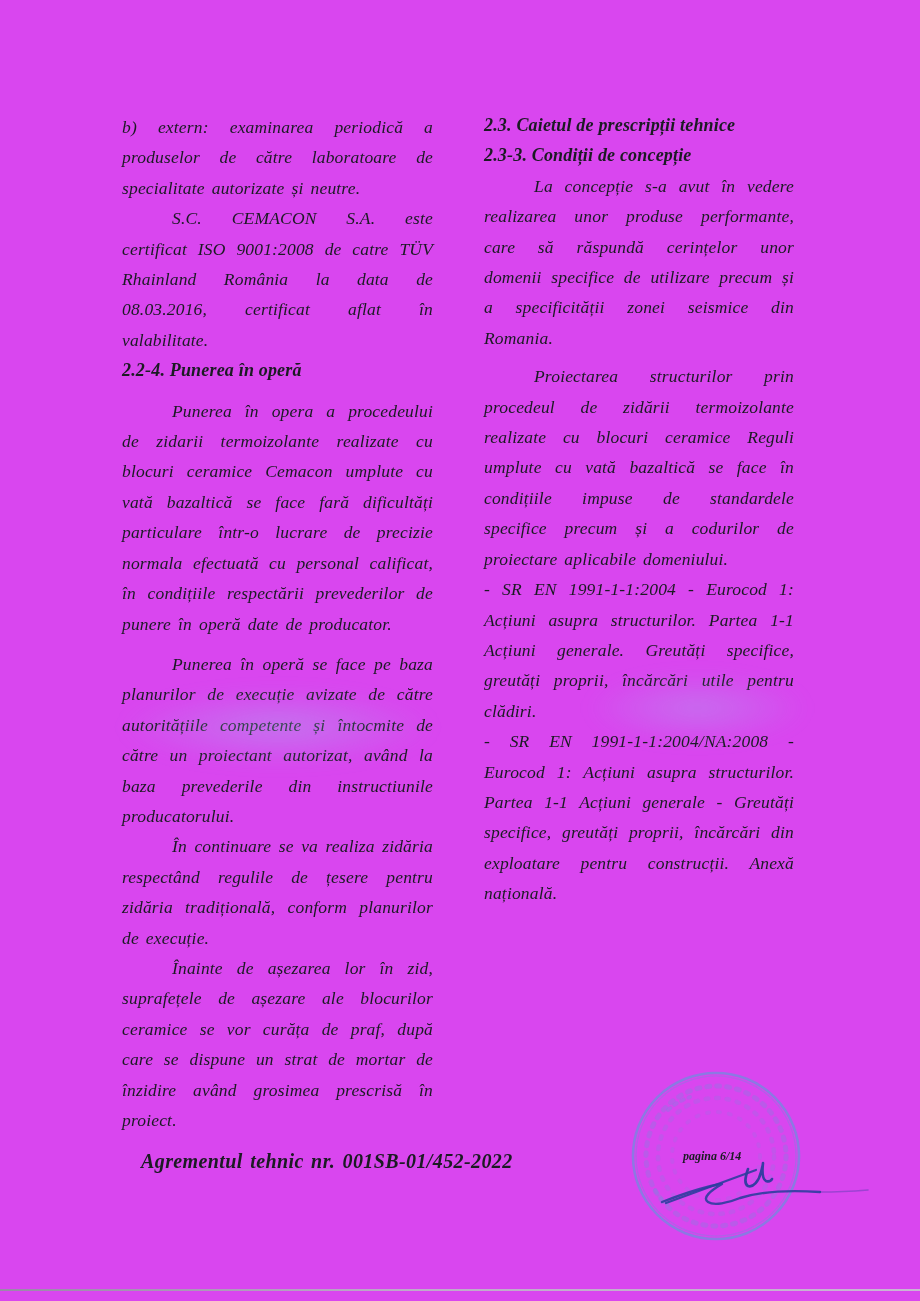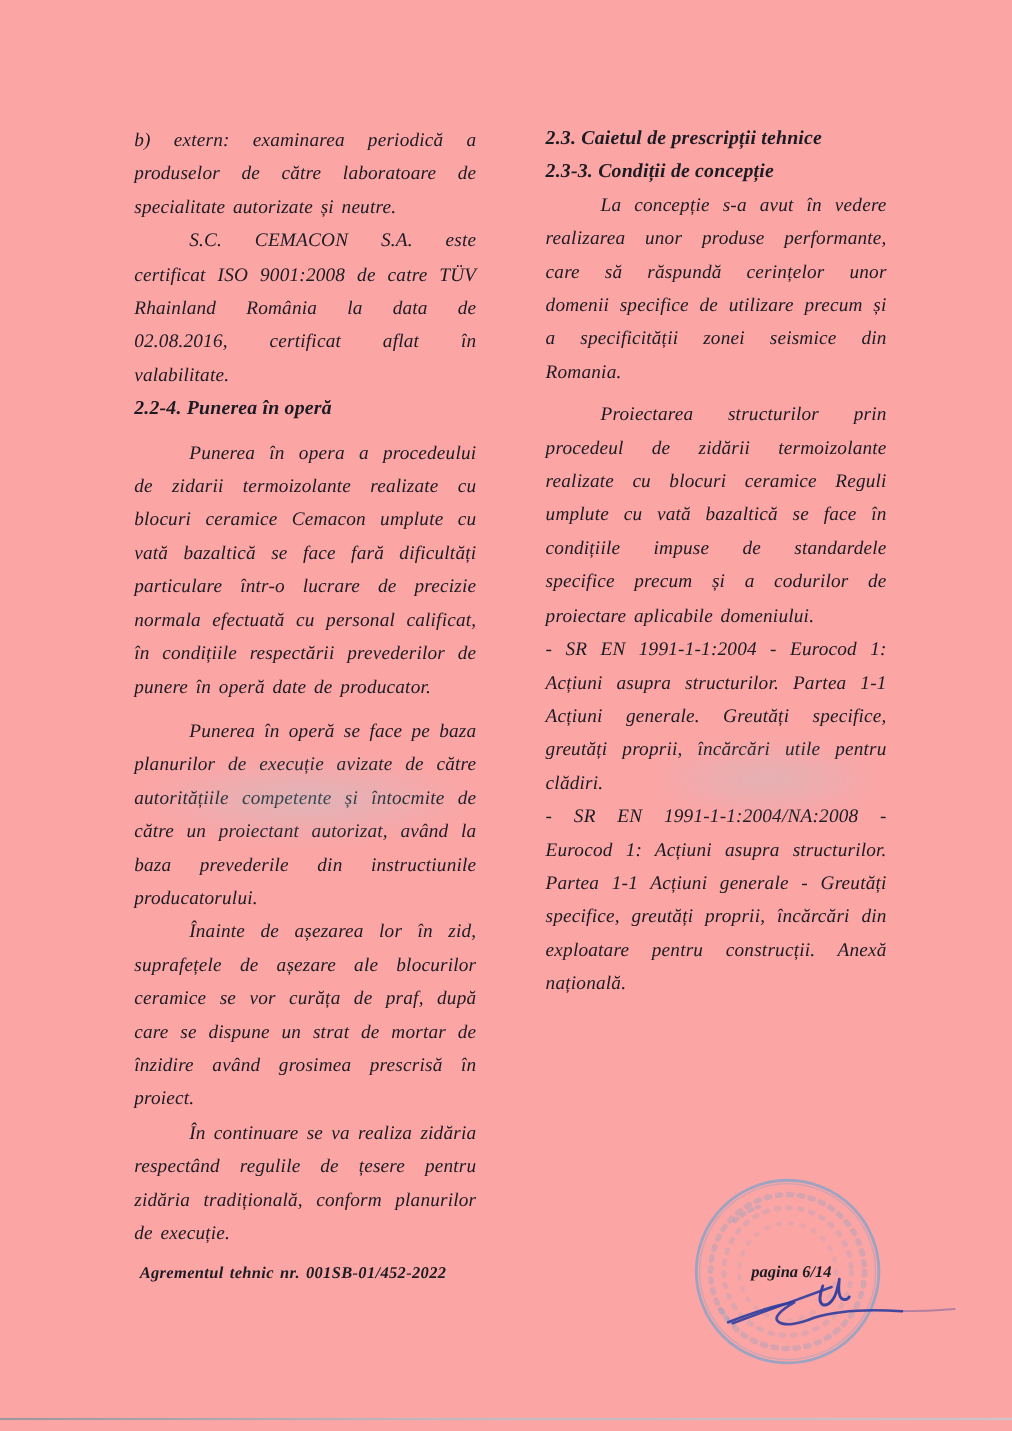--- a/index.html
+++ b/index.html
@@ -1,52 +1,52 @@
 <!DOCTYPE html>
 <html lang="ro"><head>
 <meta charset="utf-8">
 <style>
   html,body{margin:0;padding:0;background:#e8e8e8;}
   .page{
     position:relative;
     width:920px;height:1301px;
     margin:0 auto;
-    background:#fca5a5;
+    background:#d946ef;
     overflow:hidden;
     font-family:"Liberation Serif","DejaVu Serif",serif;
     font-style:italic;
     color:#1b1b23;
   }
   .col{position:absolute;font-size:17.5px;line-height:30.4px;}
   .col-left{left:122px;top:112px;width:311px;}
-  .col-right{left:496px;top:110px;width:310px;font-style:italic;}
+  .col-right{left:484px;top:110px;width:310px;font-style:italic;}
   .para{
     margin:0;
     text-align:justify;
     word-spacing:0.14em;
     letter-spacing:0.01em;
   }
   .indent{text-indent:50px;}
   .mt10{margin-top:10px;}
   .mt8{margin-top:8px;}
   .heading{
     margin:0;
     font-weight:bold;
     font-size:18px;
     letter-spacing:0.01em;
   }
   .footer-ref{
-    position:absolute;left:127px;top:1150px;
-    font-weight:bold;font-size:15px;
+    position:absolute;left:141px;top:1150px;
+    font-weight:bold;font-size:20px;
     letter-spacing:0.02em;
     word-spacing:0.1em;
   }
   .footer-page{
     position:absolute;left:683px;top:1149px;
-    font-weight:bold;font-size:15px;
+    font-weight:bold;font-size:12px;
     z-index:3;
   }
   .overlay{position:absolute;left:0;top:0;pointer-events:none;}
   .smudge{
     position:absolute;
     border-radius:50%;
     filter:blur(9px);
     pointer-events:none;
   }
   .smudge-left{
@@ -63,26 +63,26 @@
     opacity:0.85;
   }
 </style>
 </head>
 <body>
 
 <div class="page">
 
   <div class="col col-left">
     <p class="para">b) extern: examinarea periodică a produselor de către laboratoare de specialitate autorizate și neutre.</p>
-    <p class="para indent">S.C. CEMACON S.A. este certificat ISO 9001:2008 de catre TÜV Rhainland România la data de 02.08.2016, certificat aflat în valabilitate.</p>
+    <p class="para indent">S.C. CEMACON S.A. este certificat ISO 9001:2008 de catre TÜV Rhainland România la data de 08.03.2016, certificat aflat în valabilitate.</p>
     <h3 class="heading">2.2-4. Punerea în operă</h3>
     <p class="para indent mt10">Punerea în opera a procedeului de zidarii termoizolante realizate cu blocuri ceramice Cemacon umplute cu vată bazaltică se face fară dificultăți particulare într-o lucrare de precizie normala efectuată cu personal calificat, în condițiile respectării prevederilor de punere în operă date de producator.</p>
     <p class="para indent mt10">Punerea în operă se face pe baza planurilor de execuție avizate de către autoritățiile competente și întocmite de către un proiectant autorizat, având la baza prevederile din instructiunile producatorului.</p>
+    <p class="para indent">În continuare se va realiza zidăria respectând  regulile de țesere pentru zidăria tradițională, conform planurilor de execuție.</p>
     <p class="para indent">Înainte de așezarea lor în zid, suprafețele de așezare ale blocurilor ceramice se vor curăța de praf, după care se dispune un strat de mortar de înzidire având grosimea prescrisă în proiect.</p>
-    <p class="para indent">În continuare se va realiza zidăria respectând  regulile de țesere pentru zidăria tradițională, conform planurilor de execuție.</p>
   </div>
 
   <div class="col col-right">
     <h3 class="heading">2.3. Caietul de prescripții tehnice</h3>
     <h3 class="heading">2.3-3. Condiții de concepție</h3>
     <p class="para indent">La concepție s-a avut în vedere realizarea unor produse performante, care să răspundă cerințelor unor domenii specifice de utilizare precum și a specificității zonei seismice din Romania.</p>
     <p class="para indent mt8">Proiectarea structurilor prin procedeul de zidării termoizolante realizate cu blocuri ceramice Reguli umplute cu vată bazaltică se face în condițiile impuse de standardele specifice precum și a codurilor de proiectare aplicabile domeniului.</p>
     <p class="para">- SR EN 1991-1-1:2004 - Eurocod 1: Acțiuni asupra structurilor. Partea 1-1 Acțiuni generale. Greutăți specifice, greutăți proprii, încărcări utile pentru clădiri.</p>
     <p class="para">- SR EN 1991-1-1:2004/NA:2008 - Eurocod 1: Acțiuni asupra structurilor. Partea 1-1 Acțiuni generale - Greutăți specifice, greutăți proprii, încărcări din exploatare pentru construcții. Anexă națională.</p>
   </div>

